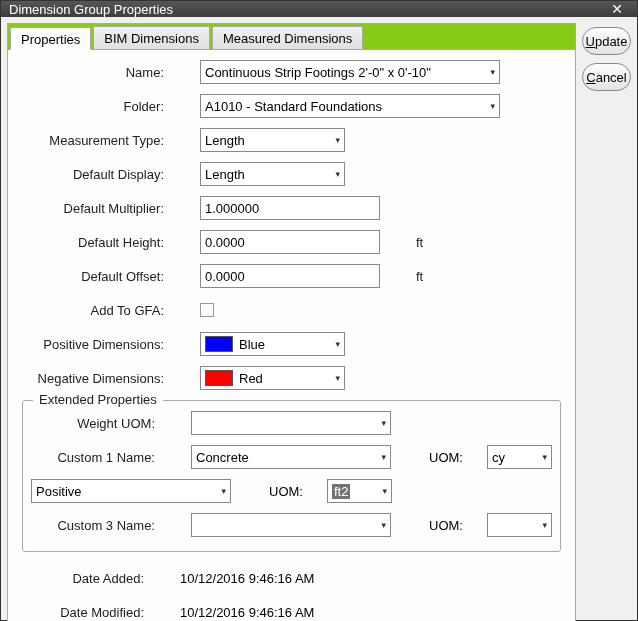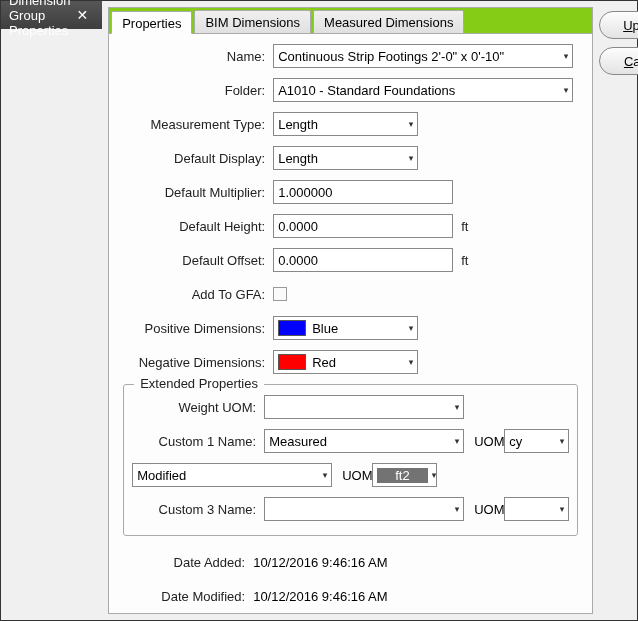--- a/index.html
+++ b/index.html
@@ -1,33 +1,33 @@
 <!DOCTYPE html>
 <html><head>
 <meta charset="utf-8">
 <style>
 * { box-sizing: border-box; margin: 0; padding: 0; font-family: "Segoe UI", Tahoma, sans-serif; font-size: 13px; }
 body { background: #ccc; width: 638px; height: 621px; overflow: hidden; }
 
-.window { width: 638px; height: 621px; background: #f0f0f0; border: 1px solid #333; display: flex; flex-direction: row; }
+.window { width: 638px; height: 621px; background: #f0f0f0; border: 1px solid #333; display: flex; flex-direction: column; }
 
 .titlebar { height: 28px; background: linear-gradient(to bottom, #565656, #3e3e3e); color: #fff; display: flex; align-items: center; justify-content: space-between; padding: 0 8px; font-size: 14px; }
 .titlebar .close { font-size: 14px; cursor: pointer; padding: 0 6px; }
 
 .body { flex: 1; display: flex; padding: 6px; gap: 6px; }
 
 .main-panel { flex: 1; display: flex; flex-direction: column; border: 1px solid #aaa; background: #fdfdfd; }
 
 .tabs { display: flex; background: #84cc16; border-bottom: 1px solid #aaa; height: 26px; }
 .tab { padding: 4px 10px; border: 1px solid #aaa; border-bottom: none; margin-top: 2px; margin-left: 2px; background: linear-gradient(to bottom,#f0f0f0,#e0e0e0); cursor: pointer; font-size: 13px; border-radius: 2px 2px 0 0; }
 .tab.active { background: #fdfdfd; border-bottom: 1px solid #fdfdfd; position: relative; top: 1px; }
 
 .form-area { padding: 10px 14px; flex: 1; overflow: auto; }
 
-.row { display: flex; align-items: center; margin-bottom: 10px; min-height: 24px; }
+.row { display: flex; align-items: center; margin-bottom: 10px; min-height: 24px; gap: 28px; }
 .row .label { width: 150px; text-align: right; padding-right: 8px; color: #222; }
 .row .suffix { padding-left: 8px; color: #222; }
 
 .input, .combo { height: 24px; border: 1px solid #888; background: #fff; padding: 2px 4px; display: flex; align-items: center; justify-content: space-between; }
 .combo { cursor: pointer; position: relative; }
 .combo .caret { font-size: 9px; color: #333; padding-left: 4px; }
 .input input { border: none; outline: none; width: 100%; font-size: 13px; background: transparent; }
 
 .w-300 { width: 300px; }
 .w-180 { width: 180px; }
@@ -47,21 +47,21 @@
 
 .groupbox .row .label { width: 132px; }
 .uom-label { width: 40px; text-align: right; padding-right: 6px; padding-left: 10px; }
 
 .side-panel { width: 90px; display: flex; flex-direction: column; gap: 8px; padding-top: 4px; }
 .btn { height: 28px; border: 1px solid #888; background: linear-gradient(to bottom,#fdfdfd,#e3e3e3); border-radius: 14px; cursor: pointer; display: flex; align-items: center; justify-content: center; font-size: 13px; }
 .btn .ul { text-decoration: underline; }
 
 .readonly-text { color: #000000; }
 
-.selected-text { background: #737373; color: #fff; padding: 0 18px; }
+.selected-text { background: #737373; color: #fff; padding: 0 2px; }
 </style>
 </head>
 <body>
 
 <div class="window">
 
   <div class="titlebar">
     <span>Dimension Group Properties</span>
     <span class="close">✕</span>
   </div>
@@ -167,33 +167,33 @@
             <div class="label">Weight UOM:</div>
             <div class="combo w-200">
               <span></span>
               <span class="caret">▾</span>
             </div>
           </div>
 
           <div class="row">
             <div class="label">Custom 1 Name:</div>
             <div class="combo w-200">
-              <span>Measured</span>
+              <span>Concrete</span>
               <span class="caret">▾</span>
             </div>
             <div class="uom-label">UOM:</div>
             <div class="combo w-65">
               <span>cy</span>
               <span class="caret">▾</span>
             </div>
           </div>
 
           <div class="row">
             <div class="combo w-200">
-              <span>Modified</span>
+              <span>Positive</span>
               <span class="caret">▾</span>
             </div>
             <div class="uom-label">UOM:</div>
             <div class="combo w-65">
               <span class="selected-text">ft2</span>
               <span class="caret">▾</span>
             </div>
           </div>
 
           <div class="row">

